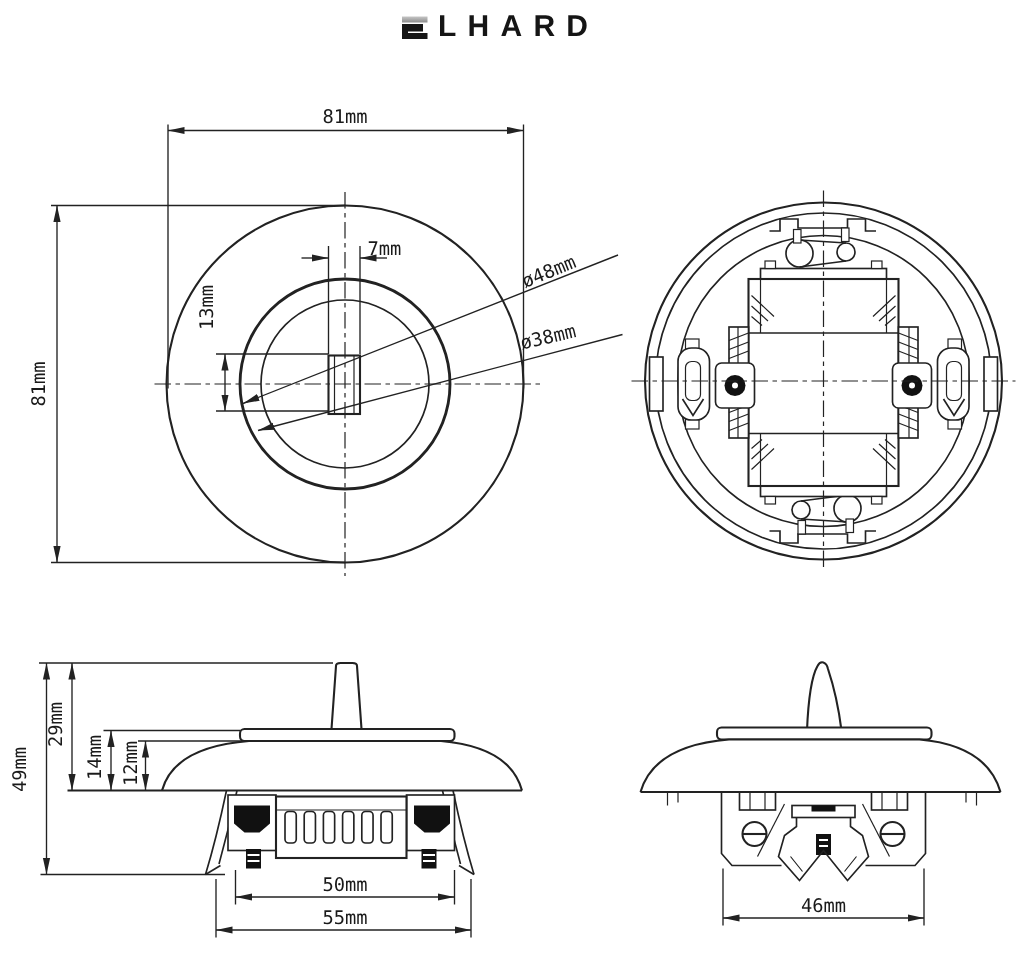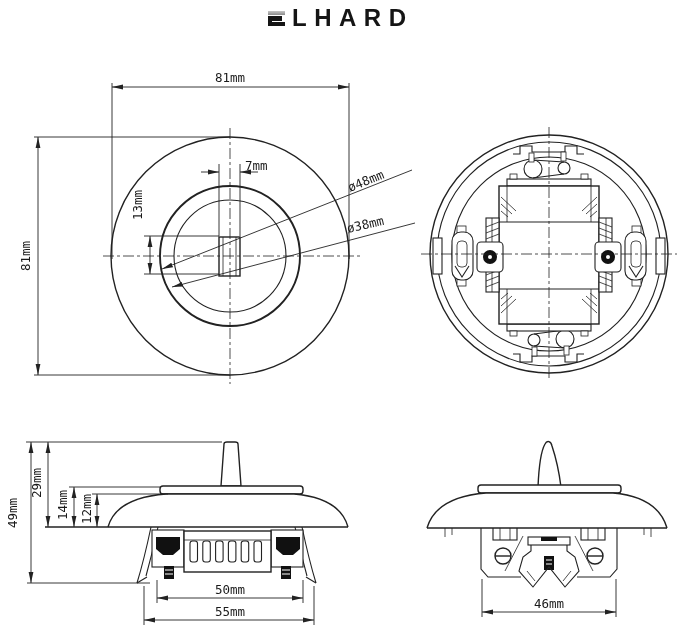--- a/index.html
+++ b/index.html
@@ -6,21 +6,21 @@
   #stage{position:relative;width:680px;height:640px;background:#fff;overflow:hidden;
          font-family:"Liberation Sans",sans-serif;}
   
   #logo{position:absolute;left:268px;top:8px;height:22px;}
   #logo .eglyph{position:absolute;left:0;top:3px;width:17px;height:15px;}
   #logo .eglyph .bar{position:absolute;left:0;height:4.2px;}
   #logo .eglyph .top{top:0;width:17px;background:linear-gradient(#c6c6c6,#8b8b8b);}
   #logo .eglyph .mid{top:5.4px;width:14px;background:#151515;}
   #logo .eglyph .bot{top:10.8px;width:17px;background:#151515;}
   #logo .eglyph .stem{position:absolute;left:0;top:5.4px;width:4.2px;height:9.6px;background:#151515;}
-  #logo .rest{position:absolute;left:24px;top:-1px;font-size:24px;font-weight:bold;
+  #logo .rest{position:absolute;left:24px;top:-1px;font-size:20px;font-weight:bold;
               letter-spacing:7.5px;color:#151515;line-height:22px;}
   
   svg{position:absolute;left:0;top:0;}
   svg *{vector-effect:none;}
   .ln{stroke:#222;fill:none;stroke-width:1.1;}
   .thick{stroke:#222;fill:none;stroke-width:1.9;}
   .med{stroke:#222;fill:none;stroke-width:1.4;}
   .thin{stroke:#222;fill:none;stroke-width:.8;}
   .dim{stroke:#222;fill:none;stroke-width:.9;}
   .cl{stroke:#222;fill:none;stroke-width:.8;stroke-dasharray:11 3 3 3;}

